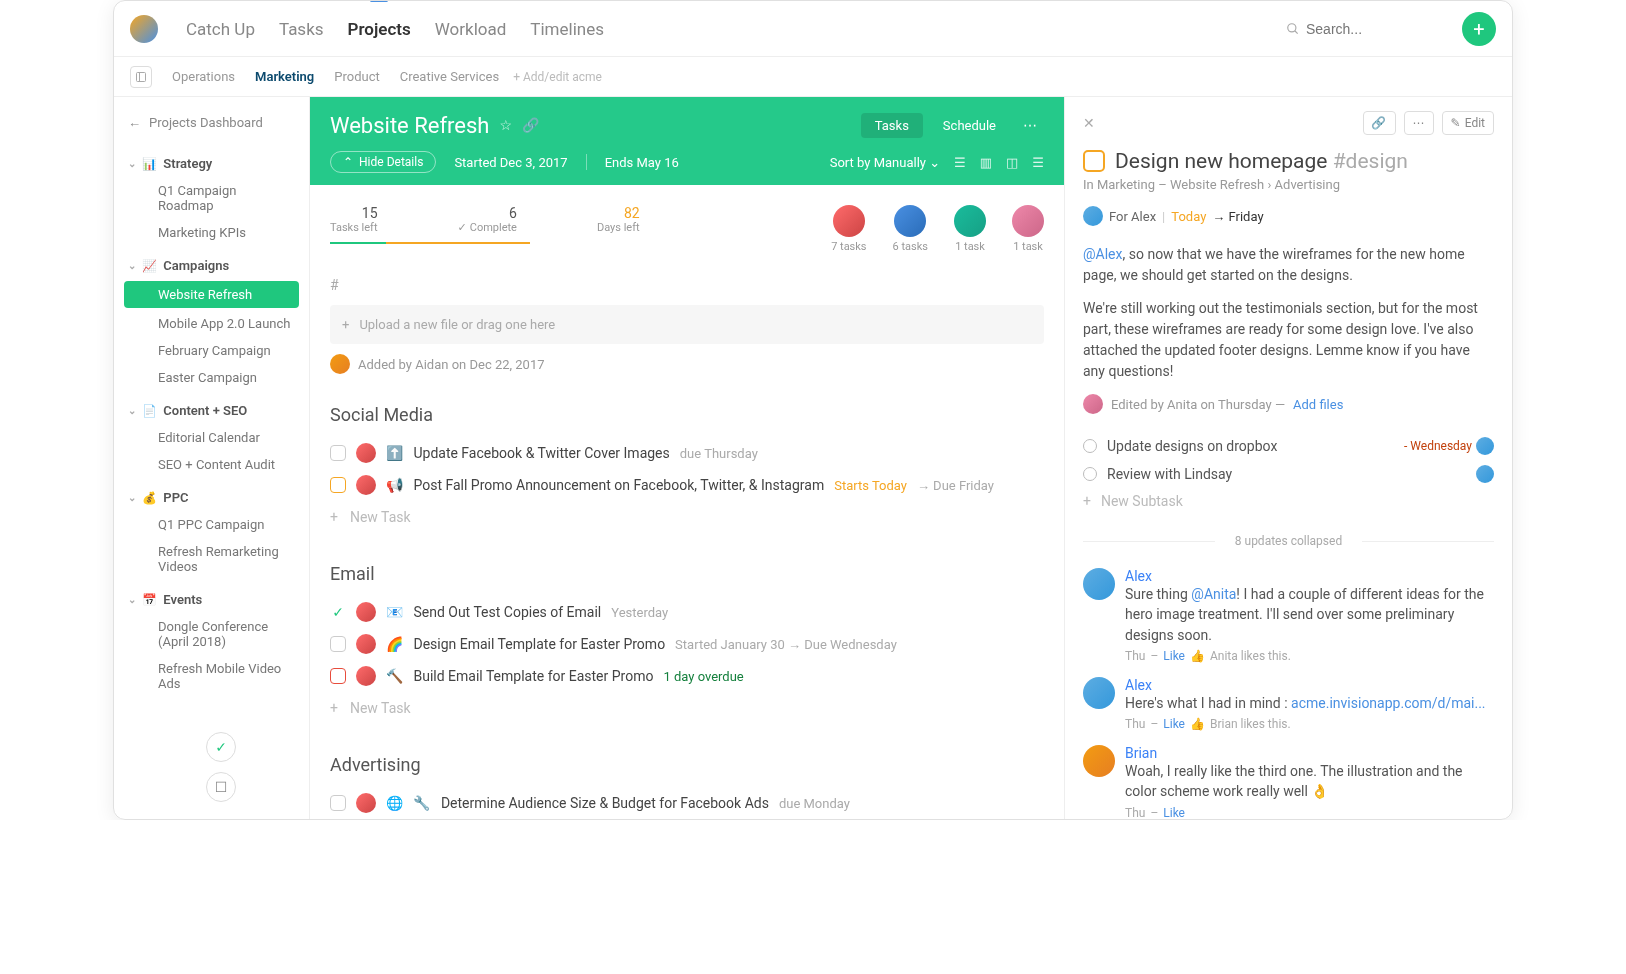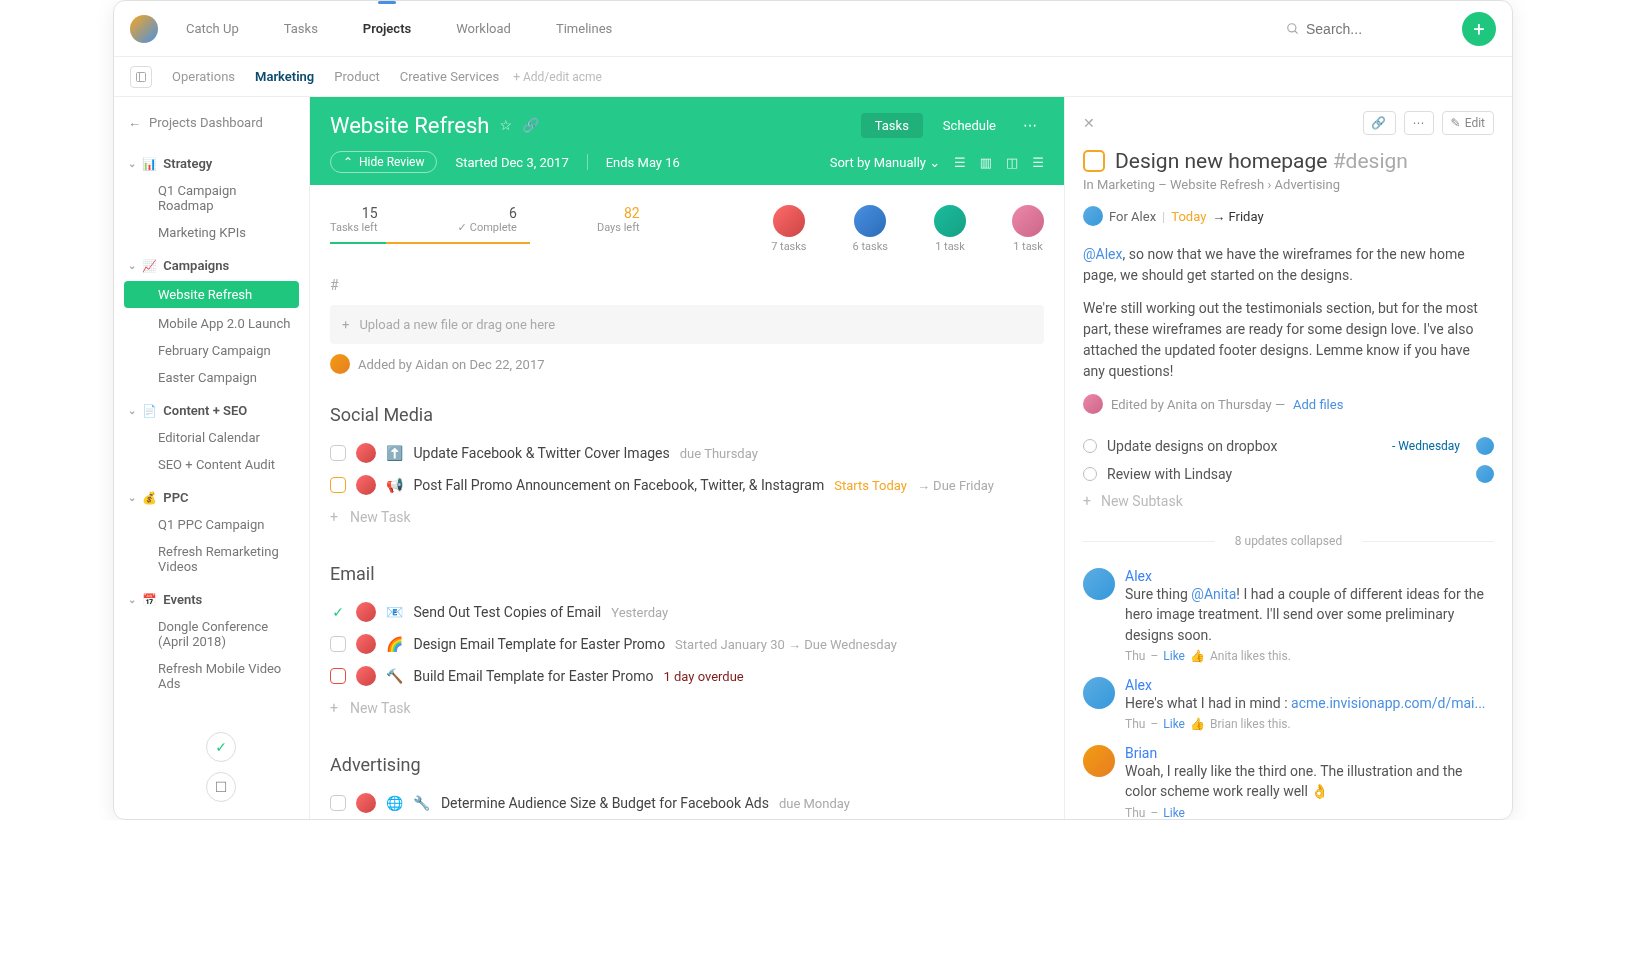--- a/index.html
+++ b/index.html
@@ -2,21 +2,21 @@
 <html><head>
 <meta charset="utf-8">
 <style>
   * { box-sizing: border-box; margin: 0; padding: 0; }
   body { font-family: -apple-system, BlinkMacSystemFont, 'Segoe UI', Roboto, sans-serif; font-size: 14px; color: #333; background: #fff; }
   .app { width: 1400px; height: 820px; margin: 0 auto; border: 1px solid #e0e0e0; border-radius: 12px; overflow: hidden; display: flex; flex-direction: column; box-shadow: 0 4px 20px rgba(0,0,0,0.08); }
 
   
   .topbar { height: 56px; display: flex; align-items: center; border-bottom: 1px solid #eee; padding: 0 16px; }
   .logo { width: 28px; height: 28px; border-radius: 50%; background: linear-gradient(135deg,#f5a623,#4a90e2); margin-right: 28px; }
-  .nav-tabs { display: flex; gap: 45px; font-size: 13px; color: #888; }
+  .nav-tabs { display: flex; gap: 24px; font-size: 17px; color: #888; }
   .nav-tab { cursor: pointer; padding: 18px 0; position: relative; }
   .nav-tab.active { color: #333; font-weight: 600; }
   .nav-tab.active::before { content:''; position:absolute; top:-2px; left:50%; transform:translateX(-50%); width:18px; height:3px; background:#4a90e2; border-radius:2px;}
   .topbar-right { margin-left: auto; display: flex; align-items: center; gap: 16px; }
   .search-box { display:flex; align-items:center; color:#aaa; gap:6px; width:160px; }
   .search-box input { border:none; outline:none; font-size:14px; color:#888; width:120px; }
   .add-btn { width:34px; height:34px; border-radius:50%; background:#1fc77e; color:#fff; display:flex; align-items:center; justify-content:center; font-size:20px; cursor:pointer; }
 
   
   .teamrow { height: 40px; display:flex; align-items:center; border-bottom:1px solid #eee; padding:0 16px; font-size:13px; color:#999; }
@@ -57,42 +57,42 @@
 
   .proj-body { flex:1; overflow-y:auto; padding:0 20px 20px; }
   .stats-row { display:flex; align-items:flex-start; padding:20px 0; }
   .stat { text-align:center; margin-right:40px; }
   .stat .num { font-size:14px; color:#555;text-align:right; }
   .stat .num.orange { color:#f5a623; }
   .stat .lbl { font-size:11px; color:#999; display:flex; align-items:center; gap:3px; justify-content:center; }
   .stat-bar { height:2px; background:#f5a623; margin-top:8px; width:200px; position:relative; }
   .stat-bar .seg { background:#1fc77e; height:100%; }
   .assignees { margin-left:auto; display:flex; gap:26px; }
-  .assignee { text-align:center; font-size:11px; color:#999;margin-left:20px; }
+  .assignee { text-align:center; font-size:11px; color:#999; }
   .avatar { width:32px; height:32px; border-radius:50%; display:inline-block; }
   .av-red{background:linear-gradient(135deg,#ff6b6b,#c44);} .av-blue{background:linear-gradient(135deg,#4a90e2,#2a6cb8);} .av-teal{background:linear-gradient(135deg,#1abc9c,#16a085);} .av-pink{background:linear-gradient(135deg,#e8a,#c68);} .av-cy{background:linear-gradient(135deg,#5dade2,#3498db);} .av-or{background:linear-gradient(135deg,#f39c12,#e67e22);}
 
   .hash { color:#aaa; padding:4px 0 12px; }
   .upload-box { background:#f6f6f6; border-radius:4px; padding:12px; color:#aaa; font-size:13px; display:flex; align-items:center; gap:10px; cursor:pointer; }
   .added-by { display:flex; align-items:center; gap:8px; color:#999; font-size:13px; margin-top:10px; }
   .small-av { width:20px; height:20px; border-radius:50%; }
 
   .section { margin-top:30px; }
   .section h3 { font-size:18px; font-weight:400; color:#555; margin-bottom:12px; }
   .task { display:flex; align-items:center; gap:10px; padding:6px 0; font-size:14px; }
   .chk { width:16px; height:16px; border:1.5px solid #ccc; border-radius:4px; flex-shrink:0; cursor:pointer; }
   .chk.orange { border-color:#f5a623; }
   .chk.red { border-color:#e74c3c; }
   .chk.done { border:none; color:#1fc77e; display:flex; align-items:center; justify-content:center; }
   .task-av { width:20px; height:20px; border-radius:50%; flex-shrink:0; }
   .t-emoji { font-size:14px; }
   .t-title { color:#444; }
   .t-meta { color:#aaa; font-size:13px; }
   .t-meta.orange { color:#f5a623; }
-  .t-meta.red { color:#7f1d1d; }
+  .t-meta.red { color:#15803d; }
   .new-task { display:flex; align-items:center; gap:12px; color:#bbb; padding:8px 0; cursor:pointer; font-size:14px; }
 
   
   .detail { width:448px; border-left:1px solid #eee; padding:14px 18px; overflow-y:auto; font-size:14px; }
   .d-top { display:flex; align-items:center; gap:8px; color:#aaa; }
   .d-top .spacer { flex:1; }
   .d-btn { border:1px solid #ddd; border-radius:4px; padding:4px 8px; font-size:12px; color:#888; cursor:pointer; display:flex; align-items:center; gap:4px; }
   .d-title-row { display:flex; align-items:center; gap:10px; margin-top:14px; }
   .d-chk { width:22px; height:22px; border:2px solid #f5a623; border-radius:5px; }
   .d-title { font-size:21px; color:#444; }
@@ -104,21 +104,21 @@
   .d-meta .today { color:#f5a623; }
   .d-desc { margin-top:18px; color:#555; line-height:1.5; }
   .d-desc p { margin-bottom:12px; }
   .d-desc .mention { color:#4a90e2; }
   .d-edit { display:flex; align-items:center; gap:8px; font-size:13px; color:#999; margin-top:10px; }
   .d-edit a { color:#4a90e2; text-decoration:none; }
 
   .subtasks { margin-top:18px; }
   .subtask { display:flex; align-items:center; gap:10px; padding:5px 0; color:#555; }
   .sub-chk { width:14px; height:14px; border:1.5px solid #bbb; border-radius:50%; cursor:pointer; }
-  .sub-meta { margin-left:auto; color:#0369a1; font-size:12px; display:flex; align-items:center; gap:16px;text-align:right; }
+  .sub-meta { margin-left:auto; color:#c2410c; font-size:12px; display:flex; align-items:center; gap:4px;text-align:right; }
   .sub-av { width:18px; height:18px; border-radius:50%; }
   .collapsed { text-align:center; color:#aaa; font-size:12px; margin:20px 0; position:relative; }
   .collapsed::before, .collapsed::after { content:''; position:absolute; top:50%; width:32%; height:1px; background:#eee; }
   .collapsed::before { left:0; } .collapsed::after { right:0; }
 
   .comment { display:flex; gap:10px; margin-top:14px; }
   .c-av { width:32px; height:32px; border-radius:50%; flex-shrink:0; }
   .c-body { flex:1; }
   .c-name { font-weight:400; color:#3b82f6; }
   .c-text { color:#555; line-height:1.45; }
@@ -247,21 +247,21 @@
             <span class="ph-icon">🔗</span>
             <div class="ph-right">
               <div class="ph-pill active">Tasks</div>
               <div class="ph-pill">Schedule</div>
               <div class="ph-dots">⋯</div>
             </div>
           </div>
           <div class="ph-row2">
             <div class="hide-pill">
                   <span>⌃</span>
-                  <span>Hide Review</span>
+                  <span>Hide Details</span>
                 </div>
             <span>Started Dec 3, 2017</span>
             <span class="sep"></span>
             <span>Ends May 16</span>
             <div class="ph-sort">
               <span><span>Sort by Manually</span> <span>⌄</span></span>
               <span class="view-icon">☰</span>
               <span class="view-icon">▥</span>
               <span class="view-icon">◫</span>
               <span class="view-icon">☰</span>

